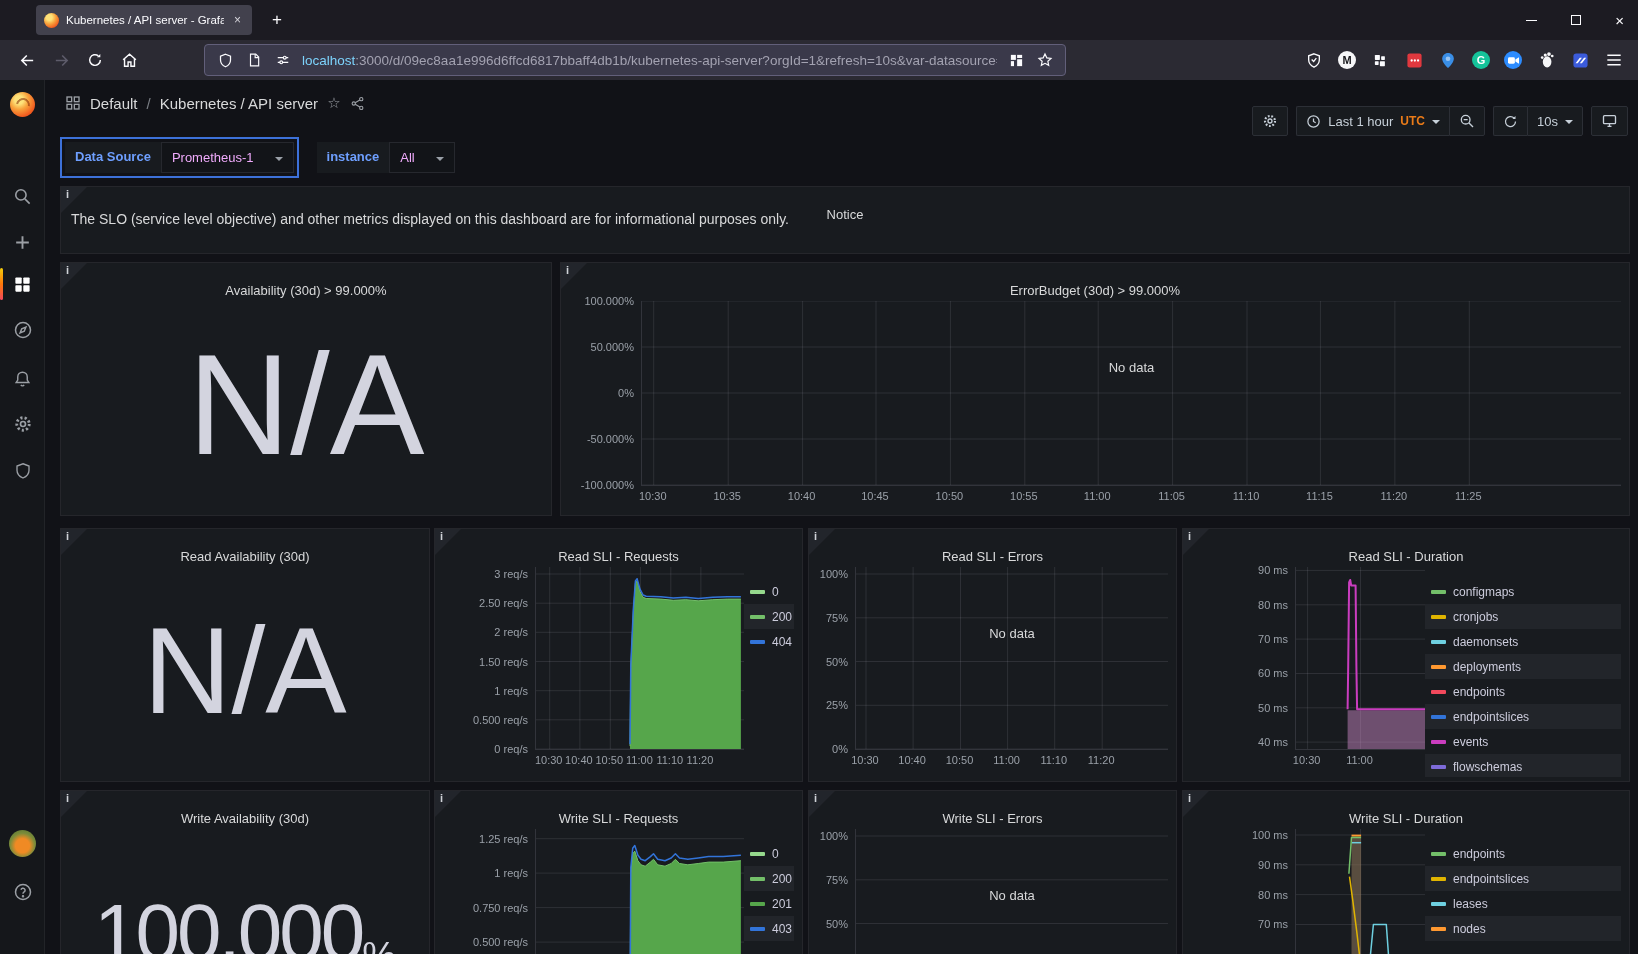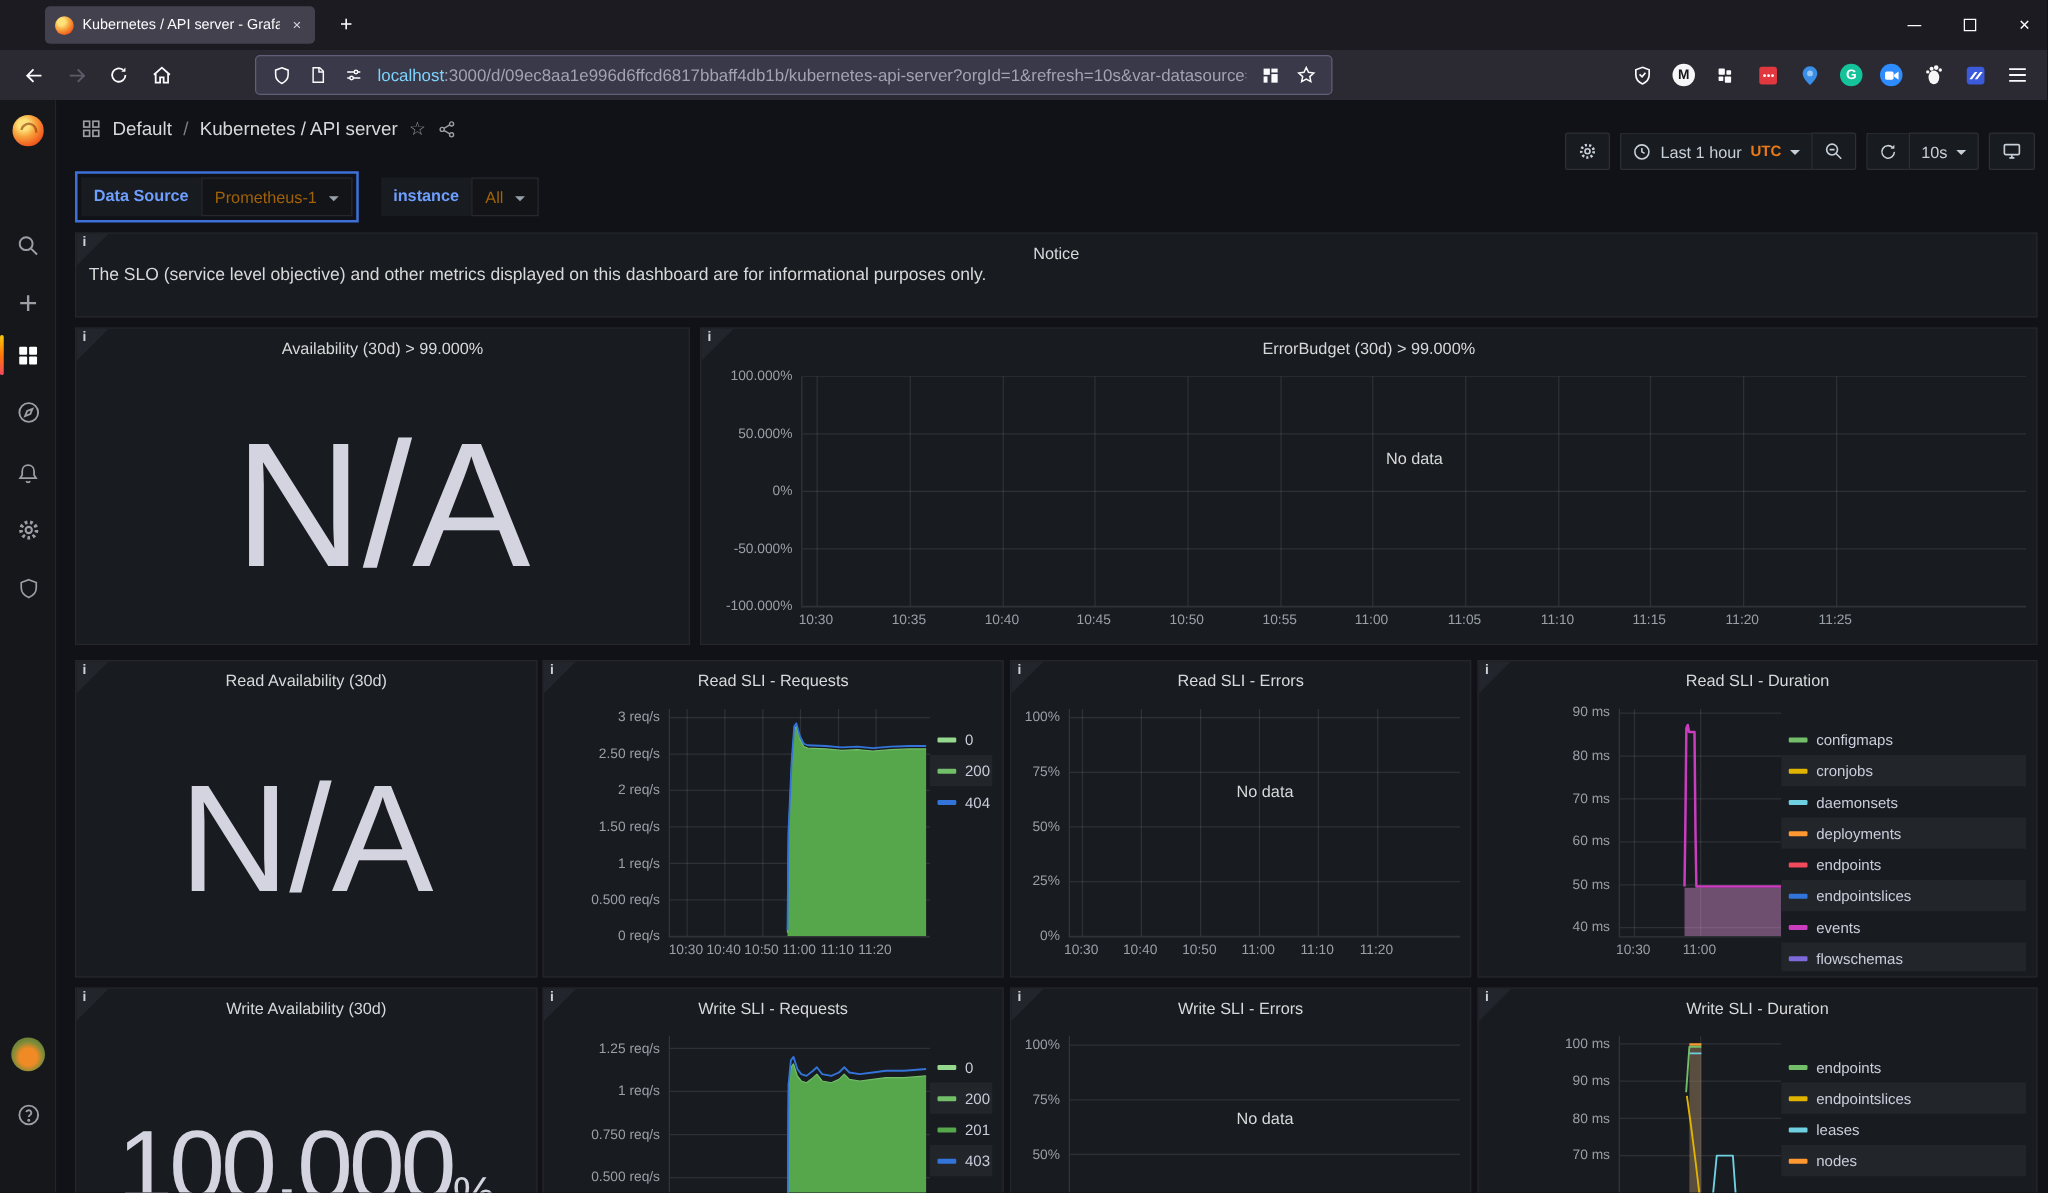--- a/index.html
+++ b/index.html
@@ -70,27 +70,27 @@
   .tb-group .tb-btn:last-child { border-radius:0 2px 2px 0; }
   .tz { color:#eb7b18; font-weight:bold; font-size:12px; }
   .caret { width:0; height:0; border-left:4px solid transparent; border-right:4px solid transparent;
            border-top:4px solid currentColor; display:inline-block; margin-top:2px; }
 
   .submenu { position:absolute; top:57px; left:15px; display:flex; gap:18px; align-items:center; }
   .var-pair { display:flex; }
   .var-pair.focused { border:2px solid #3d71d9; padding:3px; }
   .var-label { background:#181b1f; color:#6e9fff; font-size:13px; font-weight:bold;
                padding:7px 10px; white-space:nowrap; }
-  .var-value { background:#121418; border:1px solid #26282e; color:#a16207; font-size:13px;
-               padding:7px 10px; display:flex; align-items:center; gap:9px; white-space:nowrap; }
+  .var-value { background:#121418; border:1px solid #26282e; color:#f0abfc; font-size:13px;
+               padding:7px 10px; display:flex; align-items:center; gap:21px; white-space:nowrap; }
   .var-value .caret { color:#9aa0a8; }
 
   
   .panel { position:absolute; background:#181b1f; border:1px solid #25262b; overflow:hidden; }
-  .ptitle { margin:0; padding-top:8px; text-align:center; font-size:13px; font-weight:500; color:#d8d9da; }
+  .ptitle { margin:12px; padding-top:8px; text-align:center; font-size:13px; font-weight:500; color:#d8d9da; }
   .corner { position:absolute; top:0; left:0; width:0; height:0;
             border-top:26px solid #22252b; border-right:26px solid transparent; }
   .corner i { position:absolute; top:-25px; left:5px; font-style:normal; font-size:11px; font-weight:bold; color:#d0d3d8; }
 
   .notice-body { position:absolute; left:10px; top:24px; right:10px; font-size:14px; color:#d8d9da; }
 
   .stat { position:absolute; left:4px; right:4px; top:34px; bottom:2px; display:flex;
           align-items:center; justify-content:center; color:#d3d4df; font-weight:500; }
   .stat.na-big { font-size:142px; }
   .stat.na-mid { font-size:122px; }

